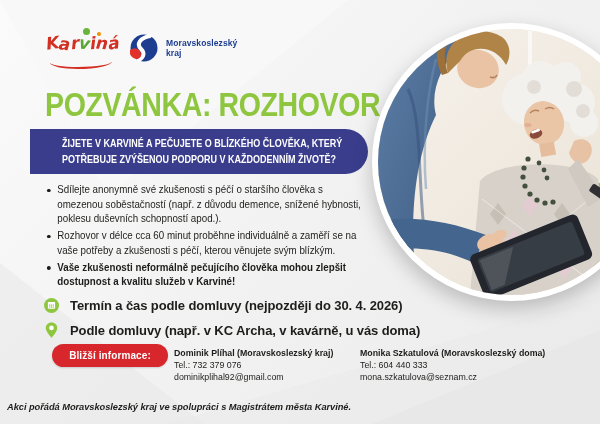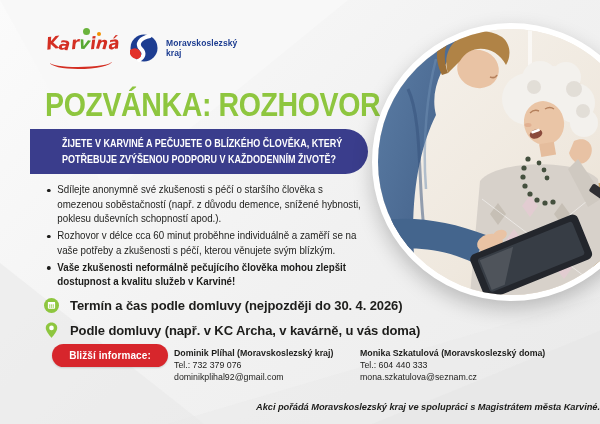--- a/index.html
+++ b/index.html
@@ -60,21 +60,21 @@
 
   
   .info-btn{position:absolute;left:52px;top:344px;width:116px;height:23px;border-radius:12px;
     background:#d7262c;color:#fff;font-weight:bold;font-size:10px;display:flex;align-items:center;
     justify-content:center;letter-spacing:.1px;box-shadow:0 1px 2px rgba(0,0,0,.15);}
   .person{position:absolute;top:347px;font-size:8.8px;line-height:12.2px;white-space:nowrap;}
   .person .nm{font-weight:bold;}
   .p1{left:174px;} .p2{left:360px;}
 
   
-  .footer{position:absolute;left:0;right:0;top:402px;text-align:right;font-style:italic;
+  .footer{position:absolute;left:0;right:0;top:402px;text-align:left;font-style:italic;
     font-weight:bold;font-size:9.3px;letter-spacing:-.05px;margin-left:7px;}
 
   
   .photo{position:absolute;left:372px;top:23px;width:266px;height:266px;border:6px solid #fff;
     border-radius:50%;overflow:hidden;box-shadow:0 8px 20px rgba(0,0,0,.22);background:#efe9e0;}
   .photo svg{display:block;width:100%;height:100%;}
 </style>
 </head>
 <body>
 

